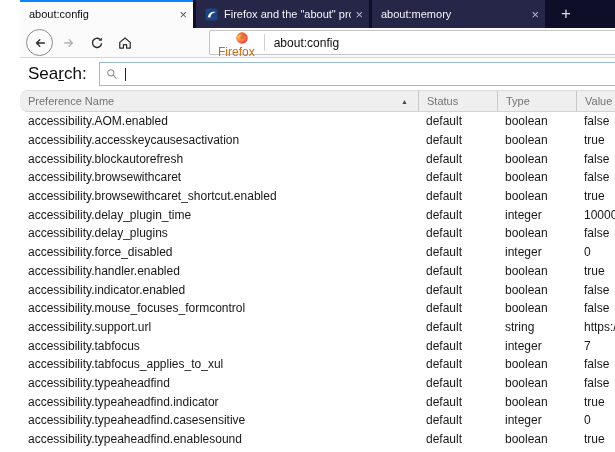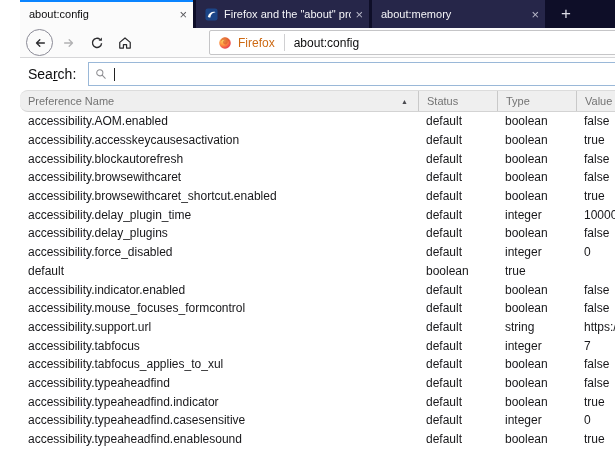--- a/index.html
+++ b/index.html
@@ -52,32 +52,32 @@
   }
   .nav-btn.back {
     width:27px; height:27px; border:1px solid #8a8a96; border-radius:50%;
     margin-left:6px; background:#fbfbfb;
   }
   .urlbar {
     flex:1; height:25px; margin-left:72px; margin-right:3px;
     background:#ffffff; border:1px solid #c5c5c7; border-radius:2px;
     display:flex; align-items:center; font-size:12px;
   }
-  .identity-box { display:flex; align-items:center; padding:0 9px 0 8px; height:100%; }
+  .identity-box { display:flex; align-items:flex-end; padding:0 9px 0 8px; height:100%;flex-direction:column; }
   .identity-box .fx-logo { width:14px; height:14px; margin-right:6px; }
   .identity-label { color:#cd6a14; font-size:12px; }
   .urlbar-sep { width:1px; height:17px; background:#d0d0d2; }
   .url-text { padding-left:9px; color:#0c0c0d; }
 
   
   .searchrow {
     height:32px; flex:0 0 32px; background:#ffffff;
     display:flex; align-items:center;
   }
-  .search-label { font-size:14px; margin-left:8px; white-space:nowrap; }
+  .search-label { font-size:17px; margin-left:8px; white-space:nowrap; }
   .search-label .ak { text-decoration:underline; }
   .search-input {
     flex:1; height:24px; margin-left:12px; margin-right:3px;
     border:1px solid #9ab8d8; background:#fff;
     display:flex; align-items:center; padding:0 6px;
   }
   .search-input .caret { width:1px; height:13px; background:#222; margin-left:7px; }
 
   
   .table-header {
@@ -253,20 +253,21 @@
     <div class="cell">boolean</div>
     <div class="cell">false</div>
   </div>
       <div class="row">
     <div class="cell">accessibility.force_disabled</div>
     <div class="cell">default</div>
     <div class="cell">integer</div>
     <div class="cell">0</div>
   </div>
       <div class="row">
+    <div class="cell">accessibility.handler.enabled</div>
     <div class="cell">default</div>
     <div class="cell">boolean</div>
     <div class="cell">true</div>
   </div>
       <div class="row">
     <div class="cell">accessibility.indicator.enabled</div>
     <div class="cell">default</div>
     <div class="cell">boolean</div>
     <div class="cell">false</div>
   </div>

